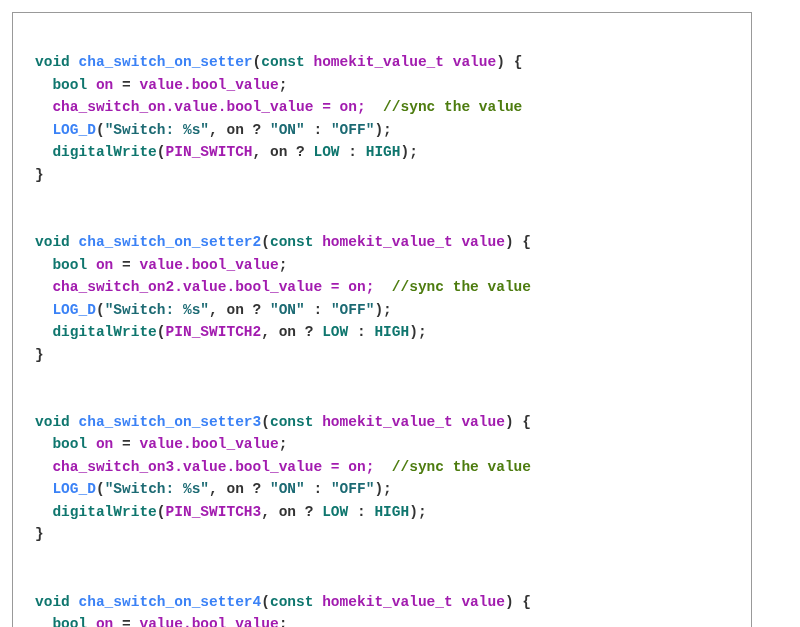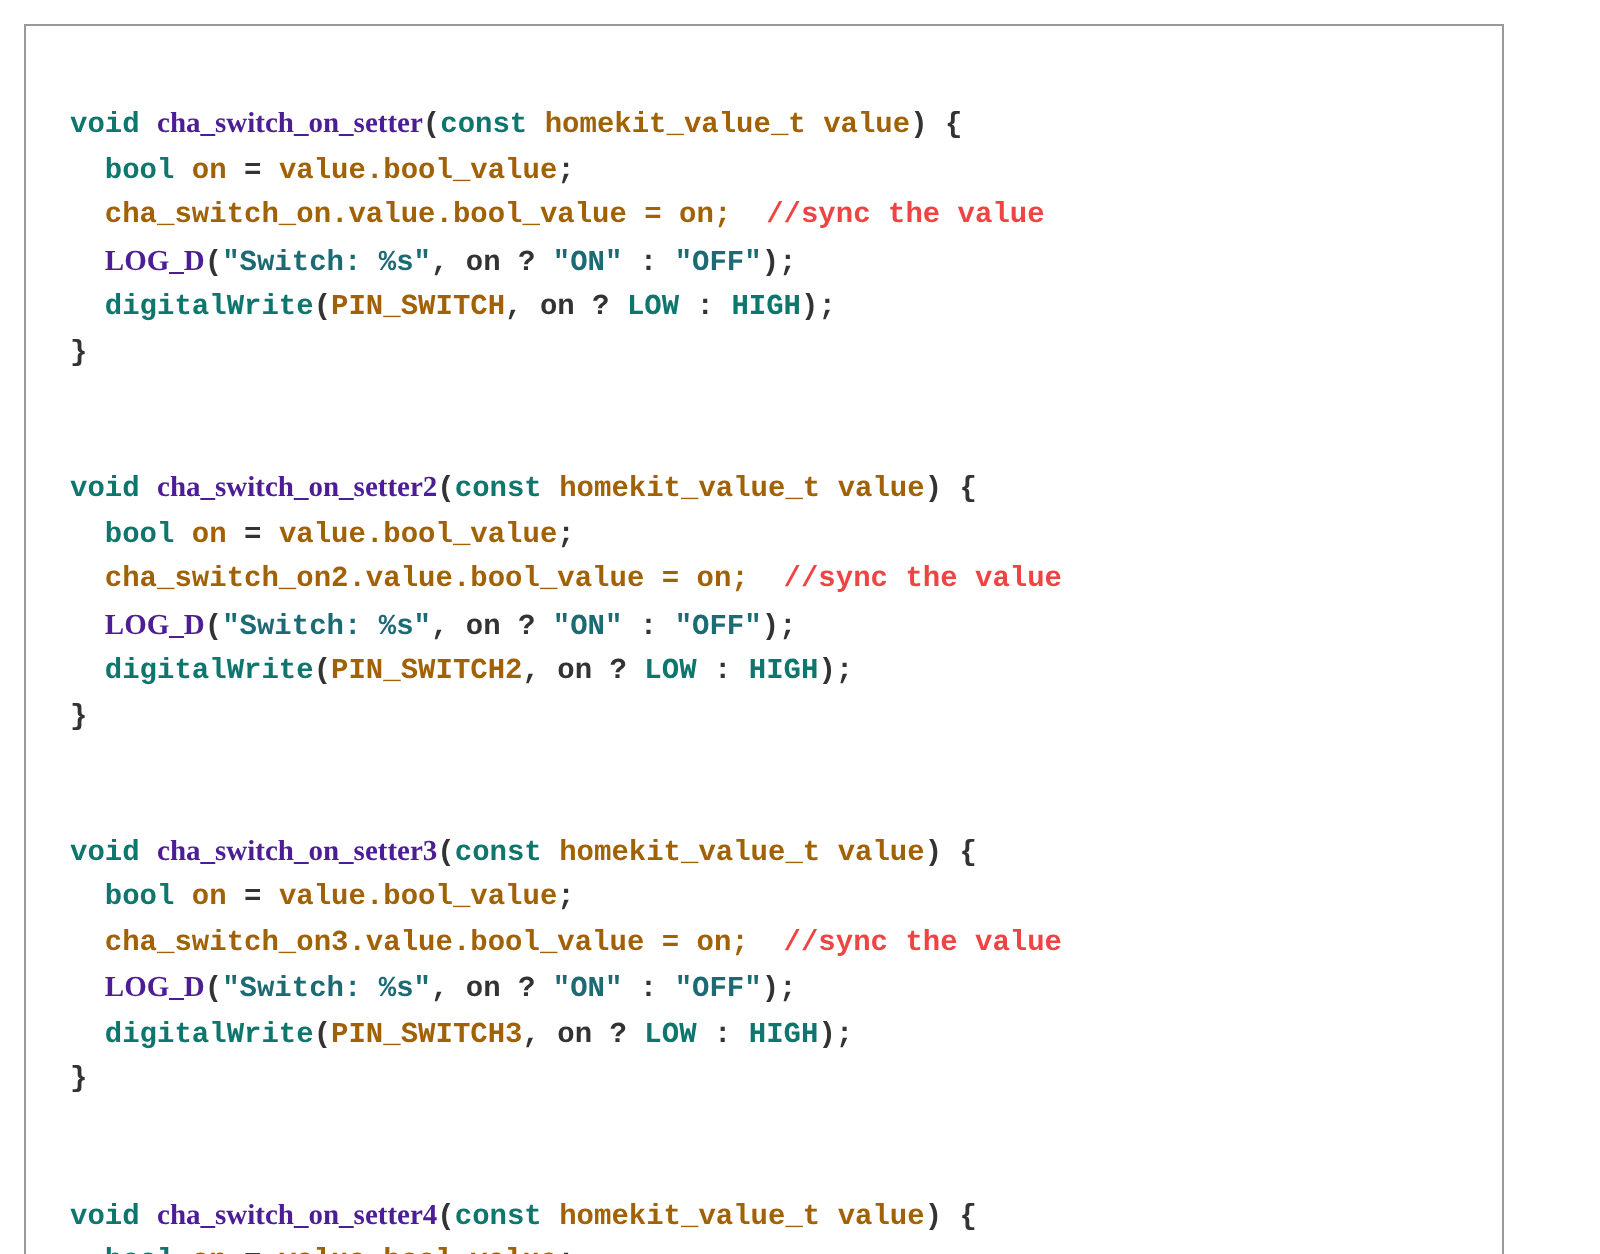--- a/index.html
+++ b/index.html
@@ -17,24 +17,24 @@
       padding: 16px 22px 18px;
       width: 740px;
       box-sizing: border-box;
     }
     pre {
       margin: 0;
       white-space: pre;
       font-family: inherit;
     }
     .kw   { color: #0f766e; }   
-    .fn   { color: #4c1d95; font-family: Liberation Serif, serif; }   
-    .txt  { color: #a16207; }
+    .fn   { color: #3b82f6; }   
+    .txt  { color: #a21caf; }
     .str  { color: #1c6a73; }   
-    .cmt  { color: #ef4444; }
+    .cmt  { color: #4d7c0f; }
   </style>
 </head>
 <body>
 
 <div class="frame">
 <pre><span>
 <span class="kw">void</span><span> </span><span class="fn">cha_switch_on_setter</span><span>(</span><span class="kw">const</span><span> </span><span class="txt">homekit_value_t</span><span> </span><span class="txt">value</span><span>)</span><span> </span><span>{</span>
 <span>  </span><span class="kw">bool</span><span> </span><span class="txt">on</span><span> = </span><span class="txt">value.bool_value</span><span>;</span>
 <span>  </span><span class="txt">cha_switch_on</span><span class="txt">.value.bool_value = on;</span><span>  </span><span class="cmt">//sync the value</span>
 <span>  </span><span class="fn">LOG_D</span><span>(</span><span class="str">"Switch: %s"</span><span>, on ? </span><span class="str">"ON"</span><span> : </span><span class="str">"OFF"</span><span>);</span>

